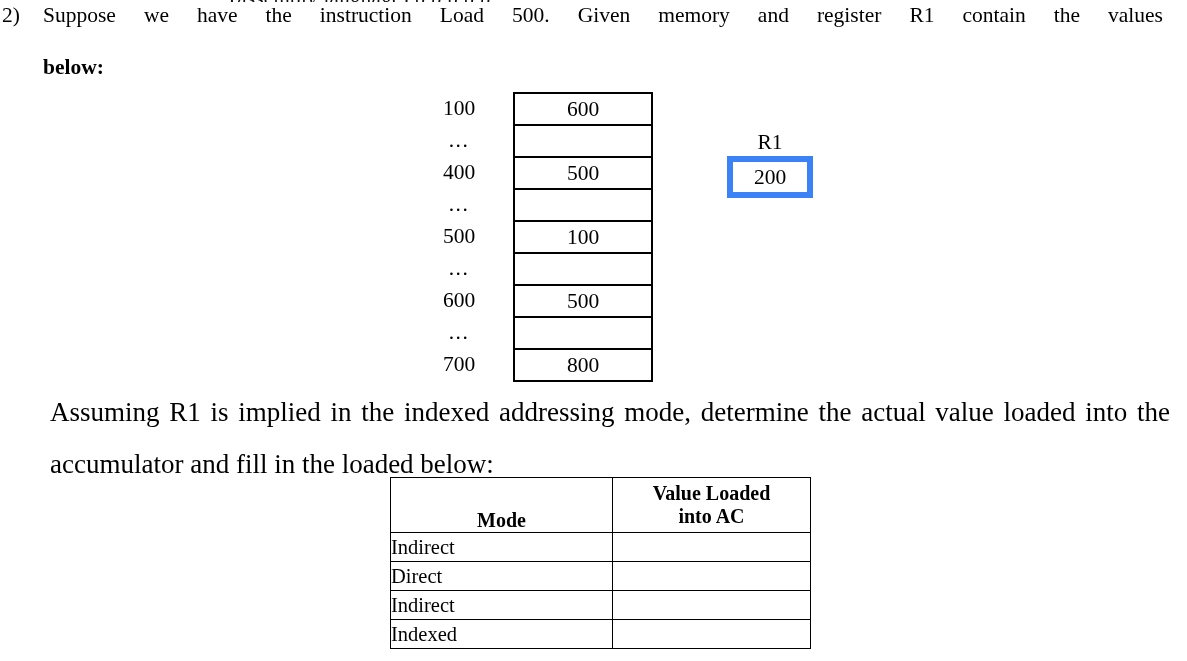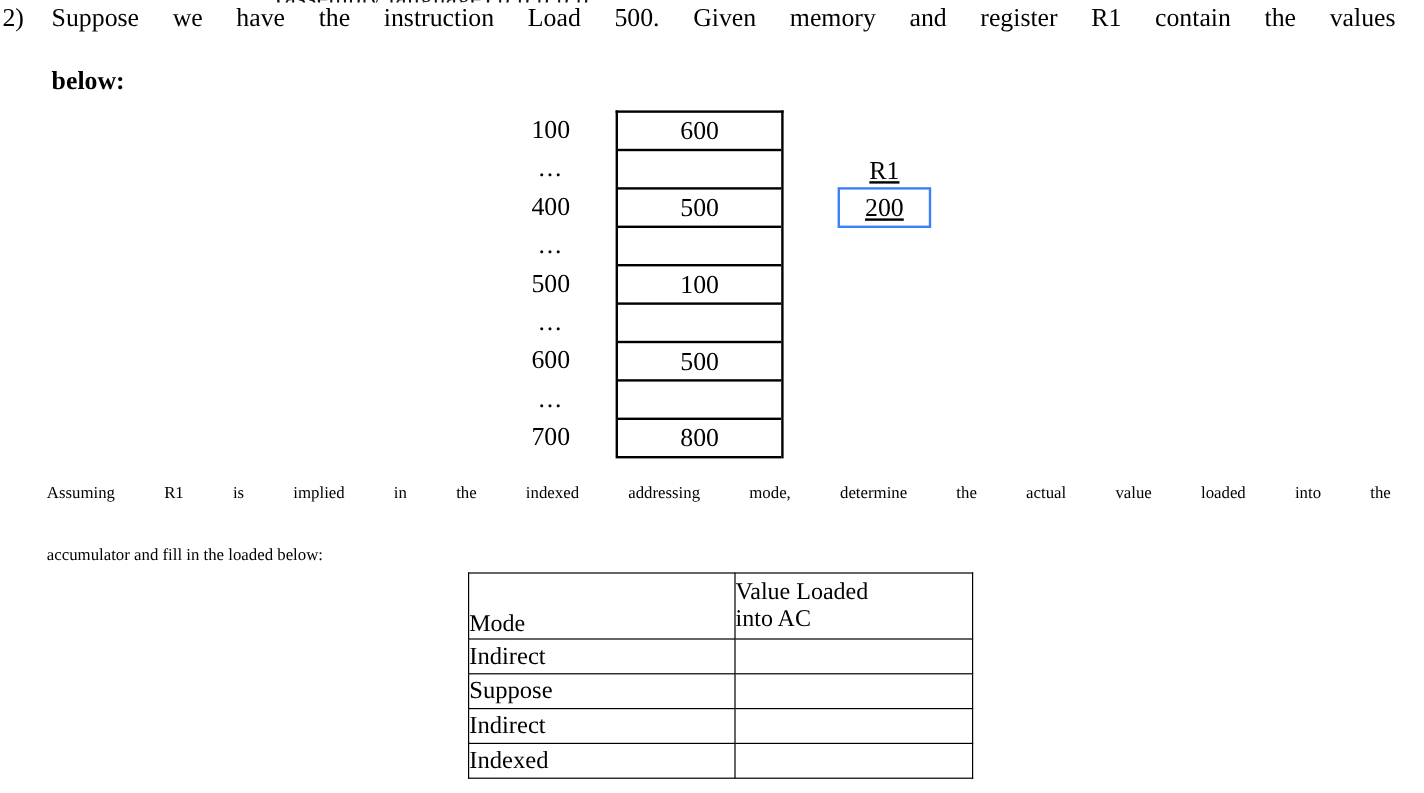--- a/index.html
+++ b/index.html
@@ -108,49 +108,48 @@
     line-height: 30px;
     text-align: center;
     font-size: 21.5px;
     border-bottom: 2px solid #000000;
     box-sizing: content-box;
   }
 
   
   .reg-wrap {
     position: absolute;
-    left: 692px;
+    left: 725px;
     top: 38px;
     width: 90px;
     text-align: center;
-    text-decoration: underline;
   }
   .reg-label {
     font-size: 21.5px;
     line-height: 24px;
     text-align: center;
     margin-bottom: 2px;
   }
   .reg-box {
     width: 74px;
     height: 30px;
     line-height: 30px;
     margin: 0 auto;
-    border: 2px solid #3b82f6;
+    border: 6px solid #3b82f6;
     text-align: center;
     font-size: 21.5px;
   }
 
   
   .para2 {
     position: absolute;
-    left: 39px;
+    left: 50px;
     top: 399px;
     width: 1120px;
-    font-size: 14px;
+    font-size: 27px;
     line-height: 26px;
     text-align: justify;
   }
   .para2 .l1::after {
     content: "";
     display: inline-block;
     width: 100%;
   }
 
   
@@ -169,22 +168,22 @@
     border: 1.5px solid #000000;
     padding: 0;
     margin: 0;
   }
   .col-mode { width: 222px; }
   .col-val  { width: 198px; }
 
   th.hdr {
     height: 54px;
     vertical-align: bottom;
-    text-align: left;
-    font-weight: normal;
+    text-align: center;
+    font-weight: bold;
     font-size: 20px;
     line-height: 23px;
     padding-bottom: 4px;
   }
   th.hdr.hdr-val {
     vertical-align: middle;
     padding-bottom: 0;
   }
   td.mode-cell {
     height: 28px;
@@ -264,21 +263,21 @@
           <div>into AC</div>
         </th>
       </tr>
     </thead>
     <tbody>
       <tr>
         <td class="mode-cell">Indirect</td>
         <td class="val-cell"></td>
       </tr>
       <tr>
-        <td class="mode-cell">Suppose</td>
+        <td class="mode-cell">Direct</td>
         <td class="val-cell"></td>
       </tr>
       <tr>
         <td class="mode-cell">Indirect</td>
         <td class="val-cell"></td>
       </tr>
       <tr>
         <td class="mode-cell">Indexed</td>
         <td class="val-cell"></td>
       </tr>

